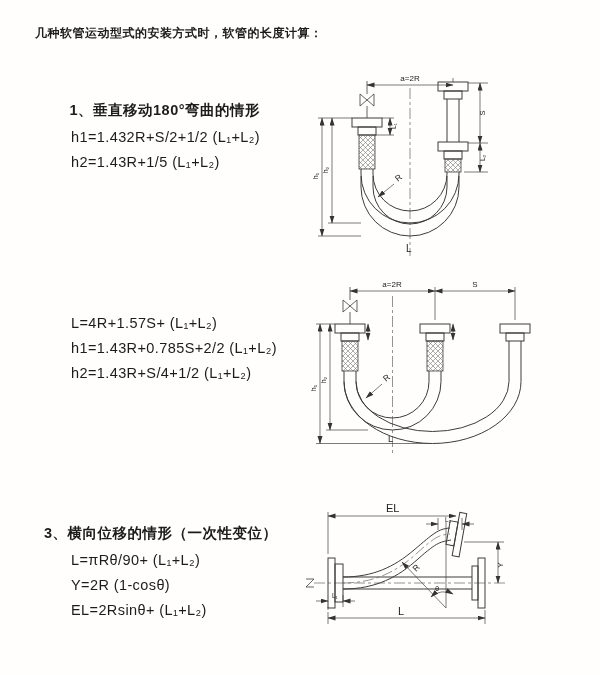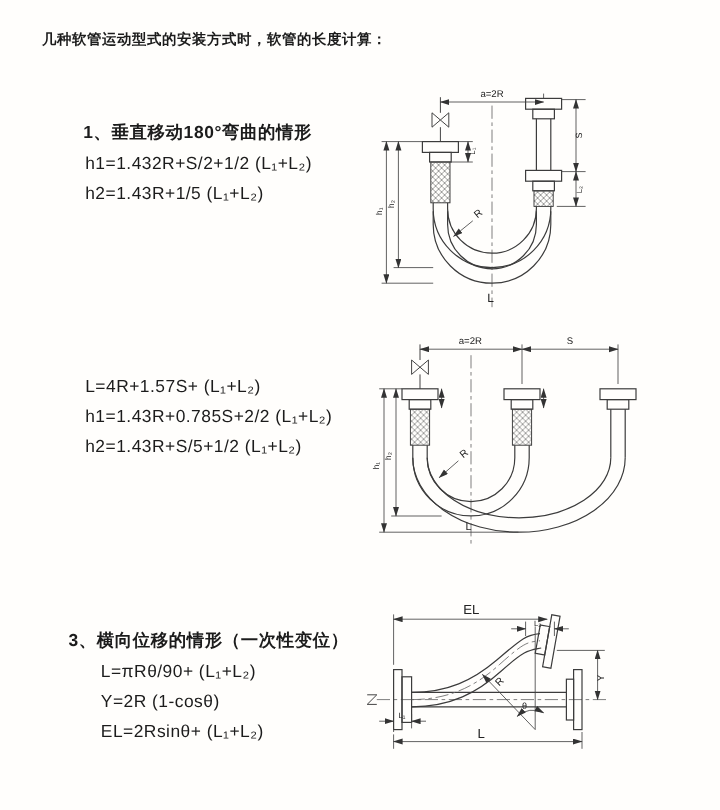--- a/index.html
+++ b/index.html
@@ -120,21 +120,21 @@
   <line class="dim" x1="86" y1="114" x2="70" y2="127" marker-end="url(#arrA)"></line>
   <text x="90" y="112" font-size="8.5" transform="rotate(-40 90 112)">R</text>
 
   <text x="98" y="182" font-size="10">L</text>
 </svg>
 </div>
 
 <div class="section" style="top:306px;">
   <div class="formula">L=4R+1.57S+ (L₁+L₂)</div>
   <div class="formula">h1=1.43R+0.785S+2/2 (L₁+L₂)</div>
-  <div class="formula">h2=1.43R+S/5+1/2 (L₁+L₂)</div>
+  <div class="formula">h2=1.43R+S/4+1/2 (L₁+L₂)</div>
 </div>
 
 <div class="diagram" style="left:308px;top:276px;">
 <svg width="292" height="185" viewBox="0 0 292 185">
   <defs>
     <marker id="arrB" orient="auto-start-reverse" refX="7.5" refY="2.5" markerWidth="9" markerHeight="6" markerUnits="userSpaceOnUse">
       <path d="M0,0 L8,2.5 L0,5 z" fill="#333"></path>
     </marker>
     <pattern id="brB" width="5" height="5" patternUnits="userSpaceOnUse">
       <path d="M0,5 L5,0 M0,0 L5,5" stroke="#777" stroke-width="0.6"></path>
@@ -201,21 +201,21 @@
   </g>
   <text x="18" y="104" font-size="7" text-anchor="middle" transform="rotate(-90 18 104)">h₂</text>
 
   <line class="dim" x1="74" y1="108" x2="58" y2="122" marker-end="url(#arrB)"></line>
   <text x="78" y="106" font-size="8.5" transform="rotate(-40 78 106)">R</text>
 
   <text x="80" y="166" font-size="9">L</text>
 </svg>
 </div>
 
-<div class="section" style="top:524px;margin-left:13px;">
+<div class="section" style="top:524px;">
   <div class="heading">3、横向位移的情形（一次性变位）</div>
   <div class="formula">L=πRθ/90+ (L₁+L₂)</div>
   <div class="formula">Y=2R (1-cosθ)</div>
   <div class="formula">EL=2Rsinθ+ (L₁+L₂)</div>
 </div>
 
 <div class="diagram" style="left:298px;top:498px;">
 <svg width="302" height="162" viewBox="0 0 302 162">
   <defs>
     <marker id="arrC" orient="auto-start-reverse" refX="7.5" refY="2.5" markerWidth="9" markerHeight="6" markerUnits="userSpaceOnUse">

